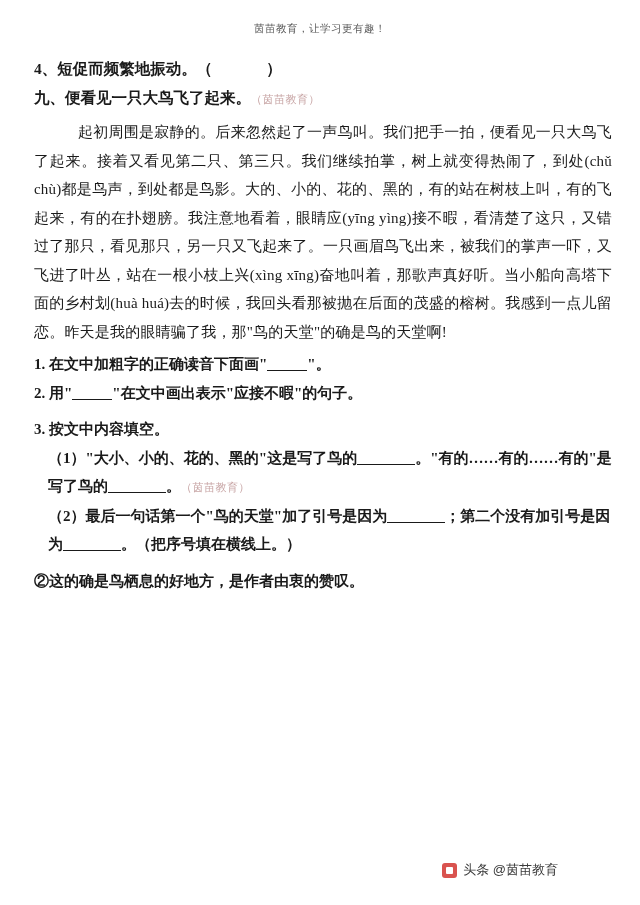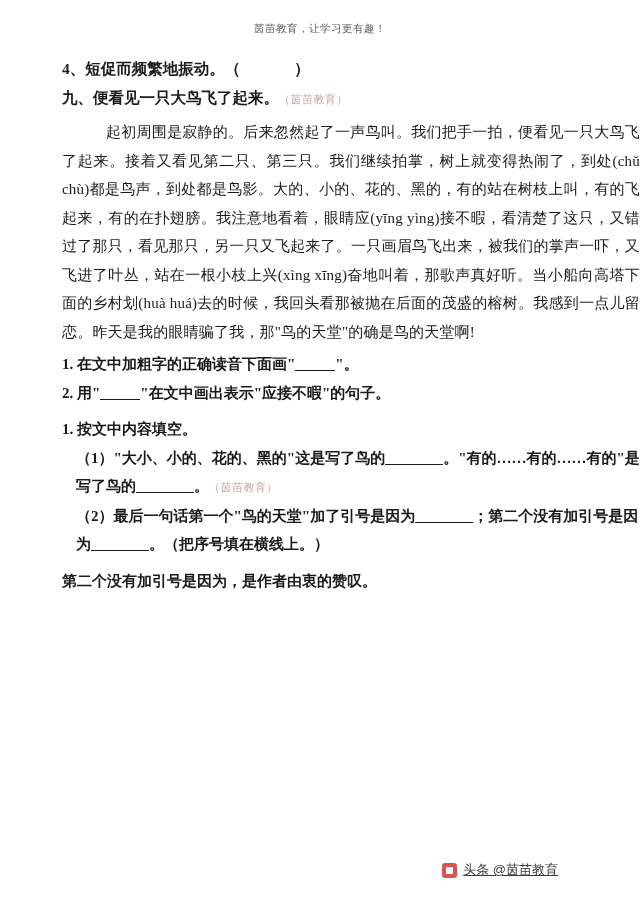--- a/index.html
+++ b/index.html
@@ -30,21 +30,20 @@
     font-size: 10.5px;
     color: #5c5c5c;
     letter-spacing: 0.5px;
     font-family: "Liberation Serif", "DejaVu Serif", serif;
   }
   .content {
     position: absolute;
     left: 34px;
     top: 55px;
     width: 578px;
-    margin-left: 28px;
   }
   .q-line {
     font-weight: bold;
     font-size: 15.5px;
     line-height: 28px;
   }
   .section-head {
     font-weight: bold;
     font-size: 15.5px;
     line-height: 30px;
@@ -97,21 +96,20 @@
   .footer-brand {
     position: absolute;
     right: 26px;
     bottom: 26px;
     display: flex;
     align-items: center;
     gap: 6px;
     font-size: 13px;
     color: #3a3a3a;
     font-family: "Liberation Sans", sans-serif;
-    text-decoration: underline;
   }
   .footer-logo {
     width: 15px;
     height: 15px;
     border-radius: 3px;
     background: #d9534f;
     display: inline-block;
     position: relative;
   }
   .footer-logo::after {
@@ -144,29 +142,29 @@
     <p class="para"><span class="indent"></span><span>起初周围是寂静的。后来忽然起了一声鸟叫。我们把手一拍，便看见一只大鸟飞了起来。接着又看见第二只、第三只。我们继续拍掌，树上就变得热闹了，到处(chǔ chù)都是鸟声，到处都是鸟影。大的、小的、花的、黑的，有的站在树枝上叫，有的飞起来，有的在扑翅膀。我注意地看着，眼睛应(yīng yìng)接不暇，看清楚了这只，又错过了那只，看见那只，另一只又飞起来了。一只画眉鸟飞出来，被我们的掌声一吓，又飞进了叶丛，站在一根小枝上兴(xìng xīng)奋地叫着，那歌声真好听。当小船向高塔下面的乡村划(huà huá)去的时候，我回头看那被抛在后面的茂盛的榕树。我感到一点儿留恋。昨天是我的眼睛骗了我，那"鸟的天堂"的确是鸟的天堂啊!</span></p>
 
     <div class="spacer-4"></div>
 
     <p class="sub"><span>1. 在文中加粗字的正确读音下面画</span><span>"</span><span class="blank-s"></span><span>"。</span></p>
 
     <p class="sub"><span>2. 用</span><span>"</span><span class="blank-s"></span><span>"</span><span>在文中画出表示"应接不暇"的句子。</span></p>
 
     <div class="spacer-8"></div>
 
-    <p class="sub">1. 按文中内容填空。</p>
+    <p class="sub">3. 按文中内容填空。</p>
 
     <p class="sub sub-indent"><span>（1）"大小、小的、花的、黑的"这是写了鸟的</span><span class="blank-m"></span><span>。"有的……有的……有的"是写了鸟的</span><span class="blank-m"></span><span>。</span><span class="watermark">（茵苗教育）</span></p>
 
     <p class="sub sub-indent"><span>（2）最后一句话第一个"鸟的天堂"加了引号是因为</span><span class="blank-m"></span><span>；第二个没有加引号是因为</span><span class="blank-m"></span><span>。（把序号填在横线上。）</span></p>
 
     <div class="spacer-8"></div>
 
-    <p class="sub">第二个没有加引号是因为，是作者由衷的赞叹。</p>
+    <p class="sub">②这的确是鸟栖息的好地方，是作者由衷的赞叹。</p>
 
   </div>
 
   <div class="footer-brand">
     <span class="footer-logo"></span>
     <span>头条 @茵苗教育</span>
   </div>
 
 </div>
 

